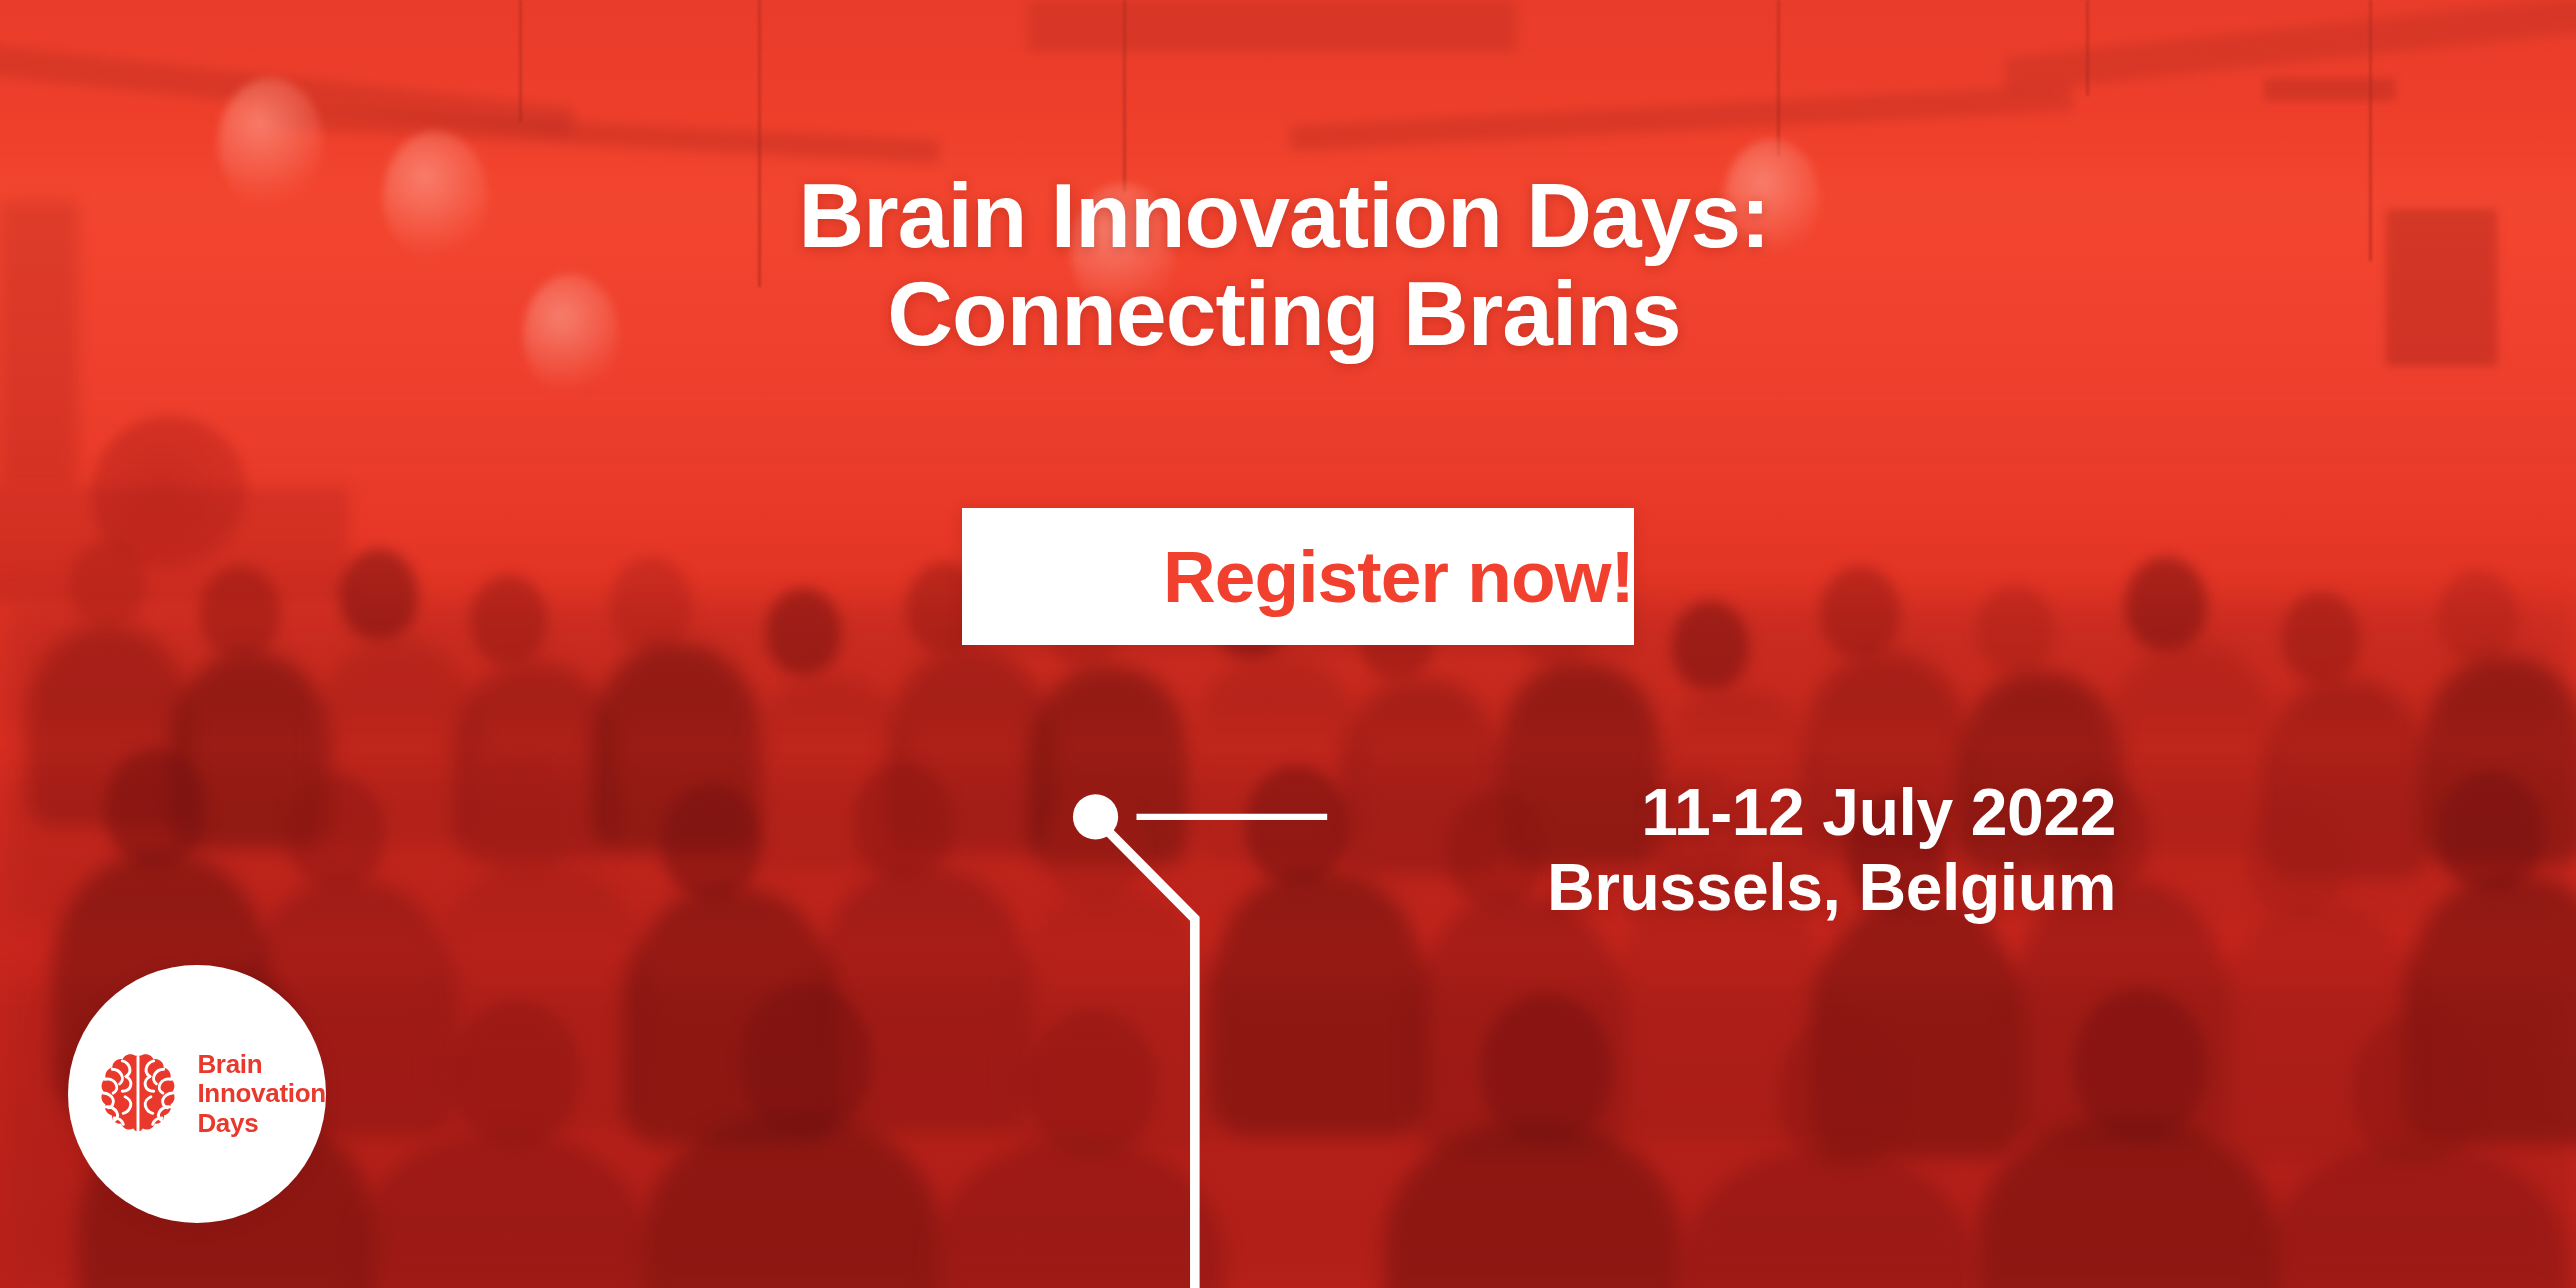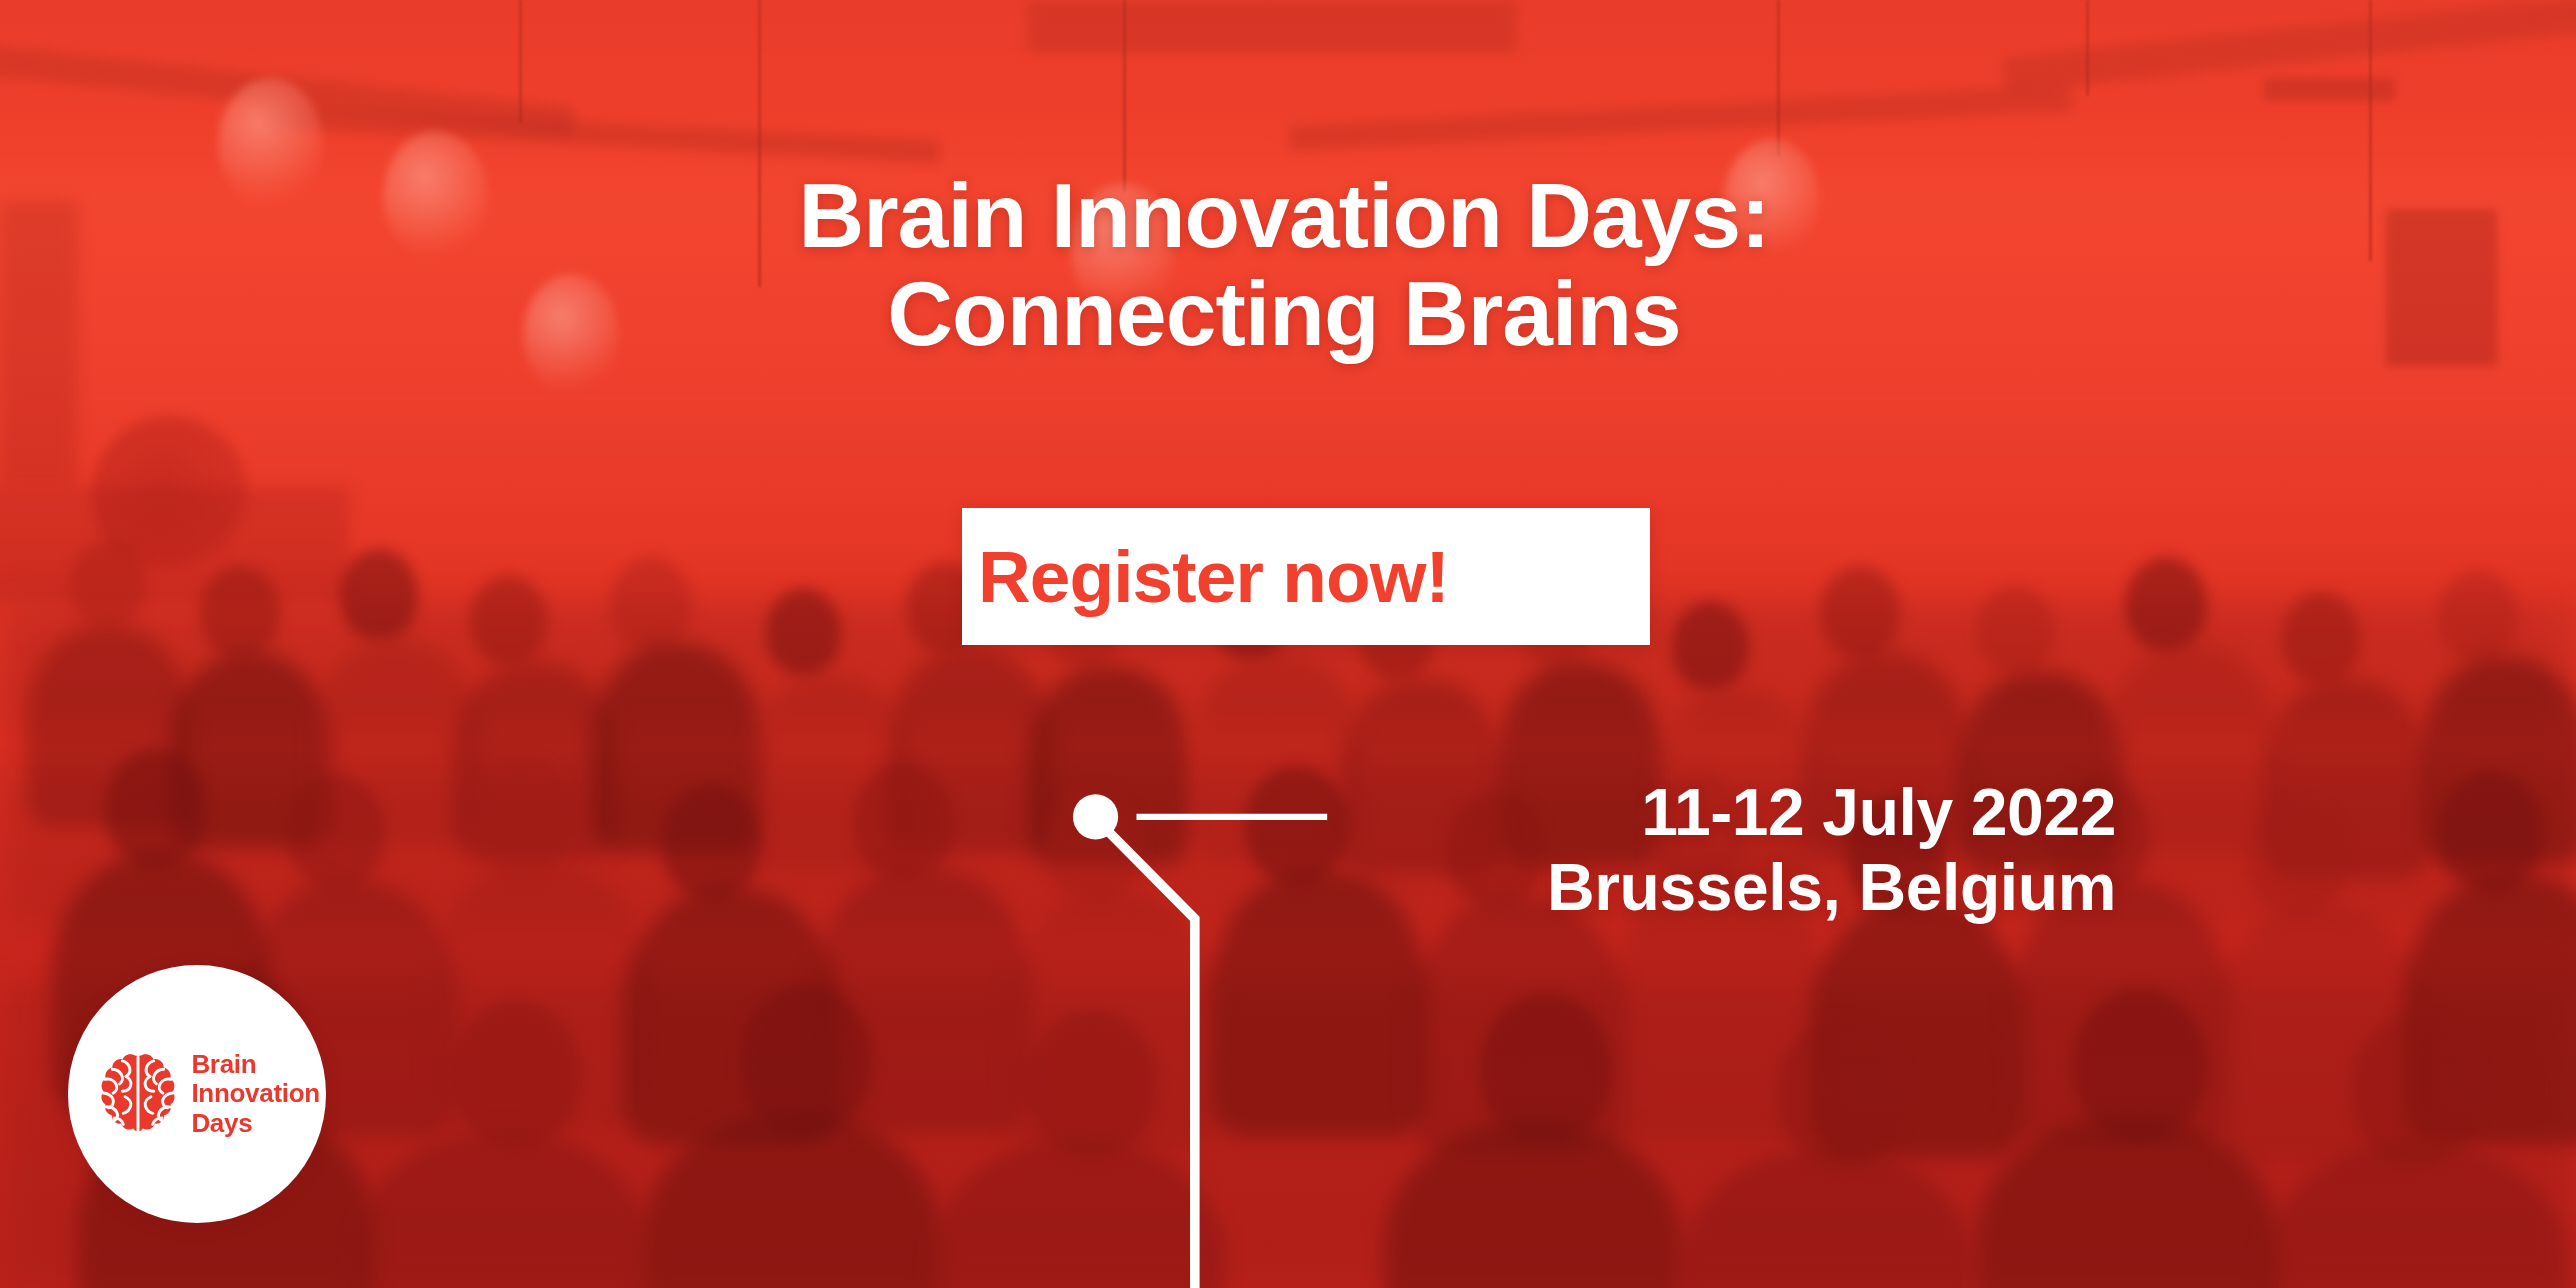--- a/index.html
+++ b/index.html
@@ -133,24 +133,23 @@
 
   .register-btn {
     position: absolute;
     left: 962px;
     top: 508px;
     width: 672px;
     height: 137px;
     background: #ffffff;
     display: flex;
     align-items: center;
-    justify-content: flex-start;
+    justify-content: flex-end;
     box-shadow: 0 2.6px 14px rgba(120,18,14,0.22);
     cursor: pointer;
-    padding-left: 16px;
   }
   .register-btn span {
     color: #f2402f;
     font-size: 73px;
     font-weight: bold;
     letter-spacing: -0.9px;
     line-height: 1;
   }
 
   .event-info {
@@ -184,21 +183,21 @@
     border-radius: 50%;
     background: #ffffff;
     display: flex;
     align-items: center;
     justify-content: flex-start;
     box-shadow: 0 3.5px 17.4px rgba(110,16,13,0.20);
   }
   .logo-inner {
     display: flex;
     align-items: center;
-    gap: 7px;
+    gap: 13px;
     padding-left: 24.4px;
   }
   .logo-mark { width: 92px; height: 92px; flex: none; }
   .logo-text {
     color: #e8392c;
     font-size: 26px;
     font-weight: bold;
     line-height: 1.13;
     letter-spacing: -0.3px;
     white-space: pre-line;

